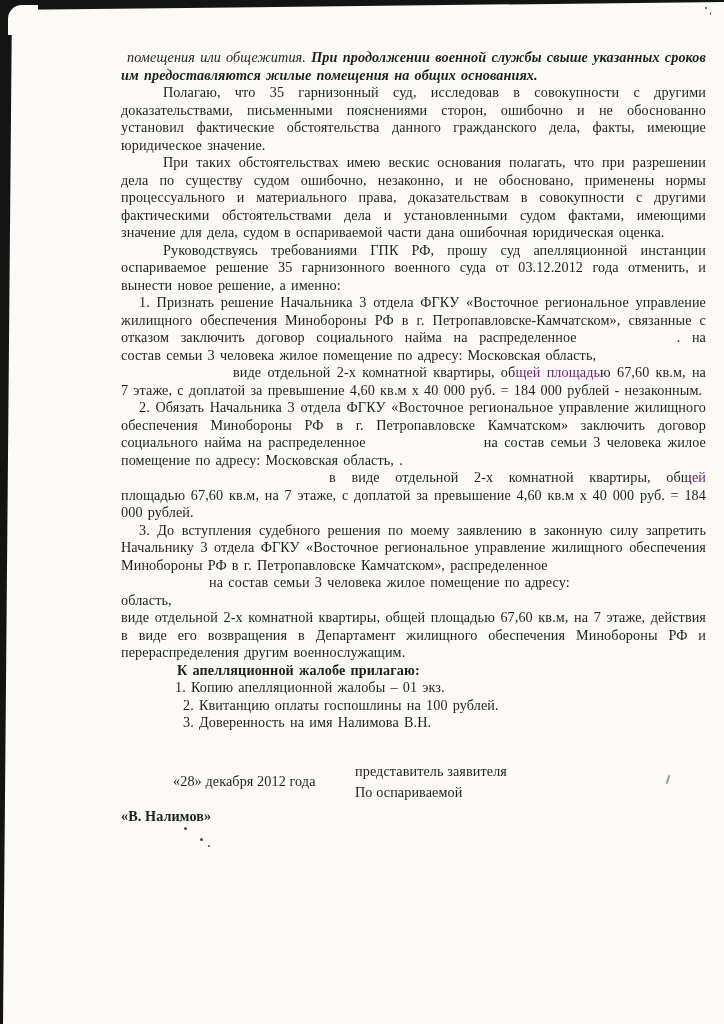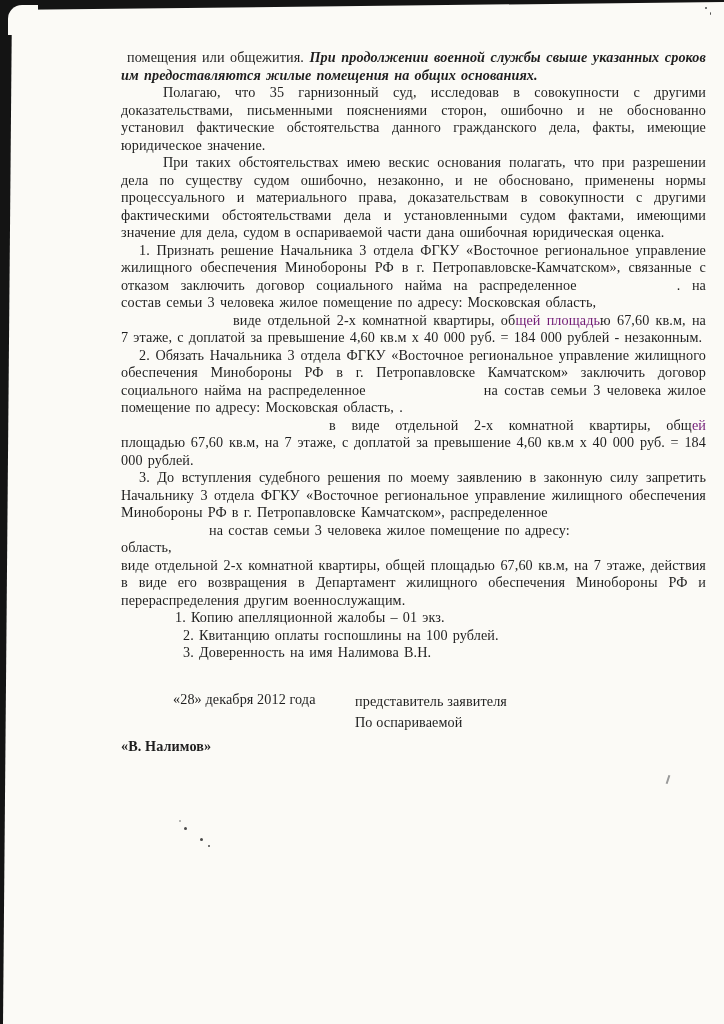--- a/index.html
+++ b/index.html
@@ -27,47 +27,49 @@
     position:absolute;width:2px;height:9px;background:#9a9a9a;transform:rotate(18deg);
   }
   
   .doc{
     position:absolute;left:121px;top:49px;width:585px;
     font-size:14.2px;line-height:17.5px;
     text-align:justify;word-spacing:1.5px;letter-spacing:.1px;
   }
   .para{margin:0;}
   .seg-normal{font-style:normal;}
-  .seg-italic{}
+  .seg-italic{font-style:italic;}
   .seg-bold{font-weight:bold;}
   .seg-bold-italic{font-weight:bold;font-style:italic;}
   .seg-faded{color:#701a75;}
   .gap{display:inline-block;height:1px;}
   
   .sig-block{margin-top:29px;text-align:left;word-spacing:normal;}
-  .sig-row{display:flex;align-items:flex-start;}
+  .sig-row{display:flex;align-items:center;}
   .sig-date{flex:none;width:234px;padding-left:52px;box-sizing:border-box;}
   .sig-roles{line-height:21px;}
   .sig-name{font-weight:bold;text-align:left;padding-right:56px;margin-top:5px;}
 </style>
 </head>
 <body>
 
 <div class="edge-top"></div>
 <div class="edge-left"></div>
 <div class="page-corner"></div>
 
 <div class="doc">
   <div>
       <div class="para" style="text-indent: 6px;"><span class="seg-italic">помещения или общежития. </span><span class="seg-bold-italic">При продолжении военной службы свыше указанных сроков им предоставляются жилые помещения на общих основаниях.</span></div>
       <div class="para" style="text-indent: 42px;"><span class="seg-normal">Полагаю, что 35 гарнизонный суд, исследовав в совокупности с другими доказательствами, письменными пояснениями сторон, ошибочно и не обоснованно установил фактические обстоятельства данного гражданского дела, факты, имеющие юридическое значение.</span></div>
       <div class="para" style="text-indent: 42px;"><span class="seg-normal">При таких обстоятельствах имею вескис основания полагать, что при разрешении дела по существу судом ошибочно, незаконно, и не обосновано, применены нормы процессуального и материального права, доказательствам в совокупности с другими фактическими обстоятельствами дела и установленными судом  фактами, имеющими значение для дела, судом в оспариваемой части дана ошибочная юридическая оценка.</span></div>
+      <div class="para" style="text-indent: 42px;"><span class="seg-normal">Руководствуясь требованиями ГПК РФ, прошу суд апелляционной инстанции оспариваемое решение 35 гарнизонного военного суда от 03.12.2012 года отменить, и вынести новое решение, а именно:</span></div>
       <div class="para" style="text-indent: 18px;"><span class="seg-normal">1. Признать решение Начальника 3 отдела ФГКУ «Восточное региональное управление жилищного обеспечения Минобороны РФ в г. Петропавловске-Камчатском», связанные с отказом заключить договор социального найма на распределенное</span><span class="gap" style="width: 100px;"></span><span class="seg-normal">. на состав семьи 3 человека жилое помещение по адресу: Московская область,</span><br><span class="gap" style="width: 112px;"></span><span class="seg-normal">виде отдельной  2-х комнатной квартиры, об</span><span class="seg-faded">щей площадь</span><span class="seg-normal">ю 67,60 кв.м, на 7 этаже, с доплатой за превышение 4,60 кв.м х 40 000 руб. = 184 000 рублей - незаконным.</span></div>
       <div class="para" style="text-indent: 18px;"><span class="seg-normal">2. Обязать Начальника 3 отдела ФГКУ «Восточное региональное управление жилищного обеспечения Минобороны РФ в г. Петропавловске Камчатском» заключить договор социального найма на распределенное</span><span class="gap" style="width: 118px;"></span><span class="seg-normal">на состав семьи 3 человека жилое помещение по адресу: Московская область, .</span><br><span class="gap" style="width: 208px;"></span><span class="seg-normal">в виде отдельной  2-х комнатной квартиры, общ</span><span class="seg-faded">ей</span><span class="seg-normal"> площадью 67,60 кв.м, на 7 этаже, с доплатой за превышение 4,60 кв.м х 40 000 руб. = 184 000 рублей.</span></div>
       <div class="para" style="text-indent: 18px;"><span class="seg-normal">3. До вступления судебного решения по моему заявлению в законную силу запретить Начальнику 3 отдела ФГКУ «Восточное региональное управление жилищного обеспечения Минобороны РФ в г. Петропавловске Камчатском», распределенное</span><br><span class="gap" style="width: 88px;"></span><span class="seg-normal">на состав семьи 3 человека жилое помещение по адресу:</span><span class="gap" style="width: 46px;"></span><br><span class="seg-normal">область,</span><br><span class="seg-normal">виде отдельной  2-х комнатной квартиры, общей площадью 67,60 кв.м, на 7 этаже, действия в виде его возвращения в Департамент жилищного обеспечения Минобороны РФ и перераспределения другим военнослужащим.</span></div>
+      <div class="para" style="text-indent: 56px;"><span class="seg-bold">К апелляционной жалобе прилагаю:</span></div>
       <div class="para" style="text-indent: 54px;"><span class="seg-normal">1. Копию апелляционной жалобы – 01 экз.</span></div>
       <div class="para" style="text-indent: 62px;"><span class="seg-normal">2. Квитанцию оплаты госпошлины на 100 рублей.</span></div>
       <div class="para" style="text-indent: 62px;"><span class="seg-normal">3. Доверенность на имя Налимова В.Н.</span></div>
     </div>
 
   <div class="sig-block">
     <div class="sig-row">
       <span class="sig-date">«28» декабря 2012 года</span>
       <span class="sig-roles">
         <span>представитель заявителя</span><br>

